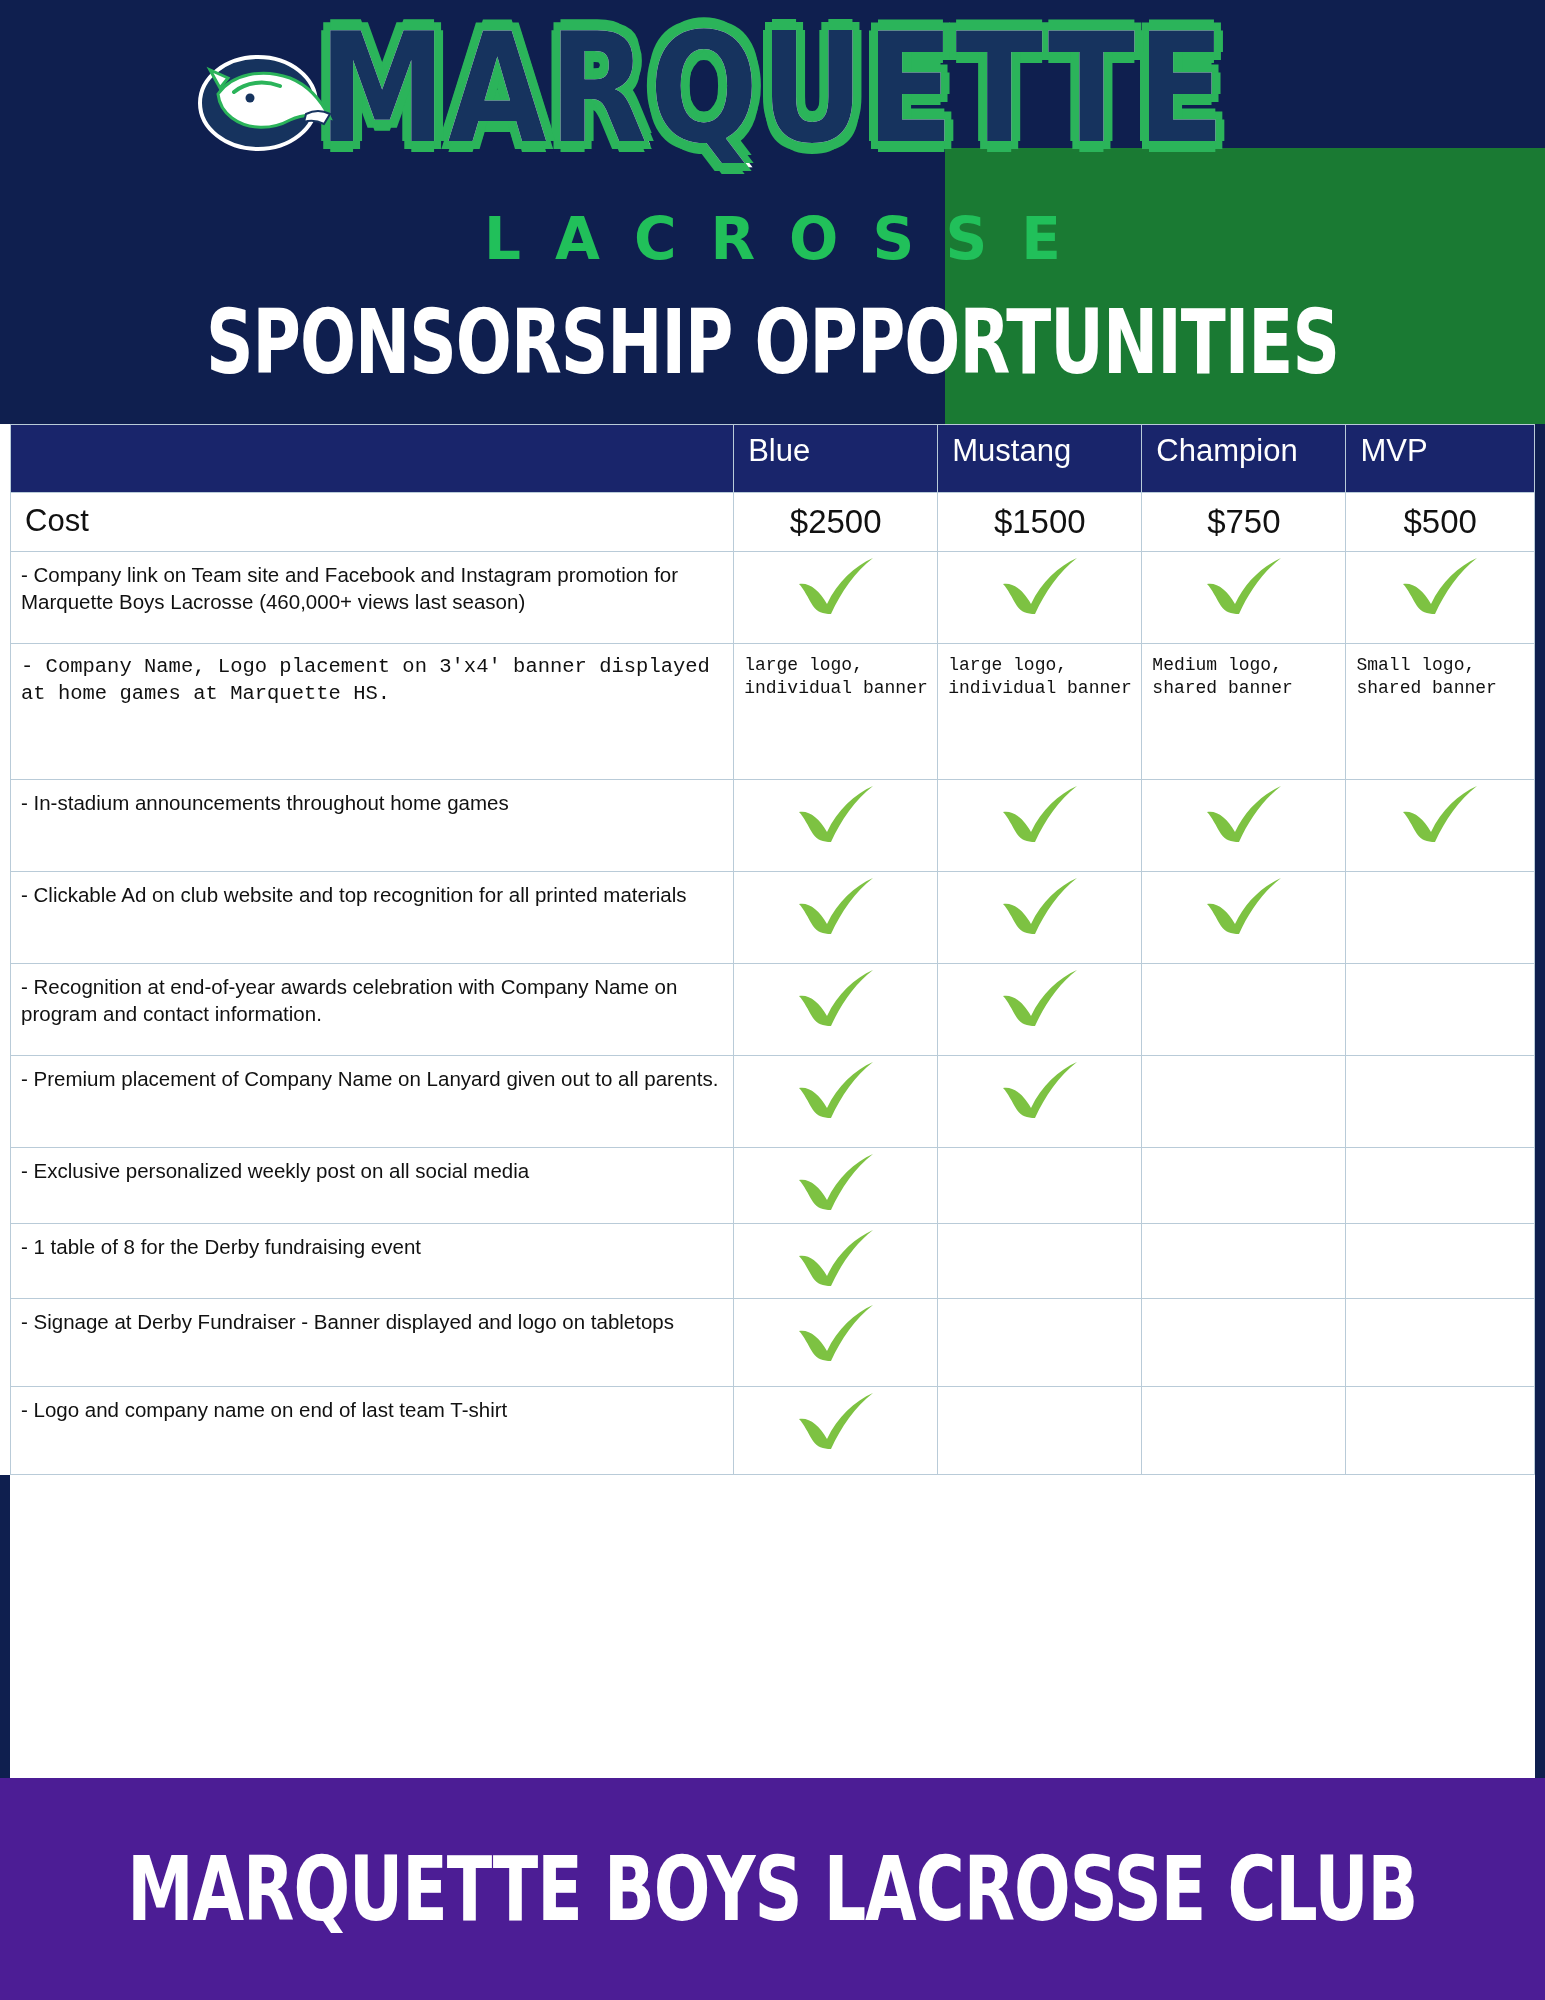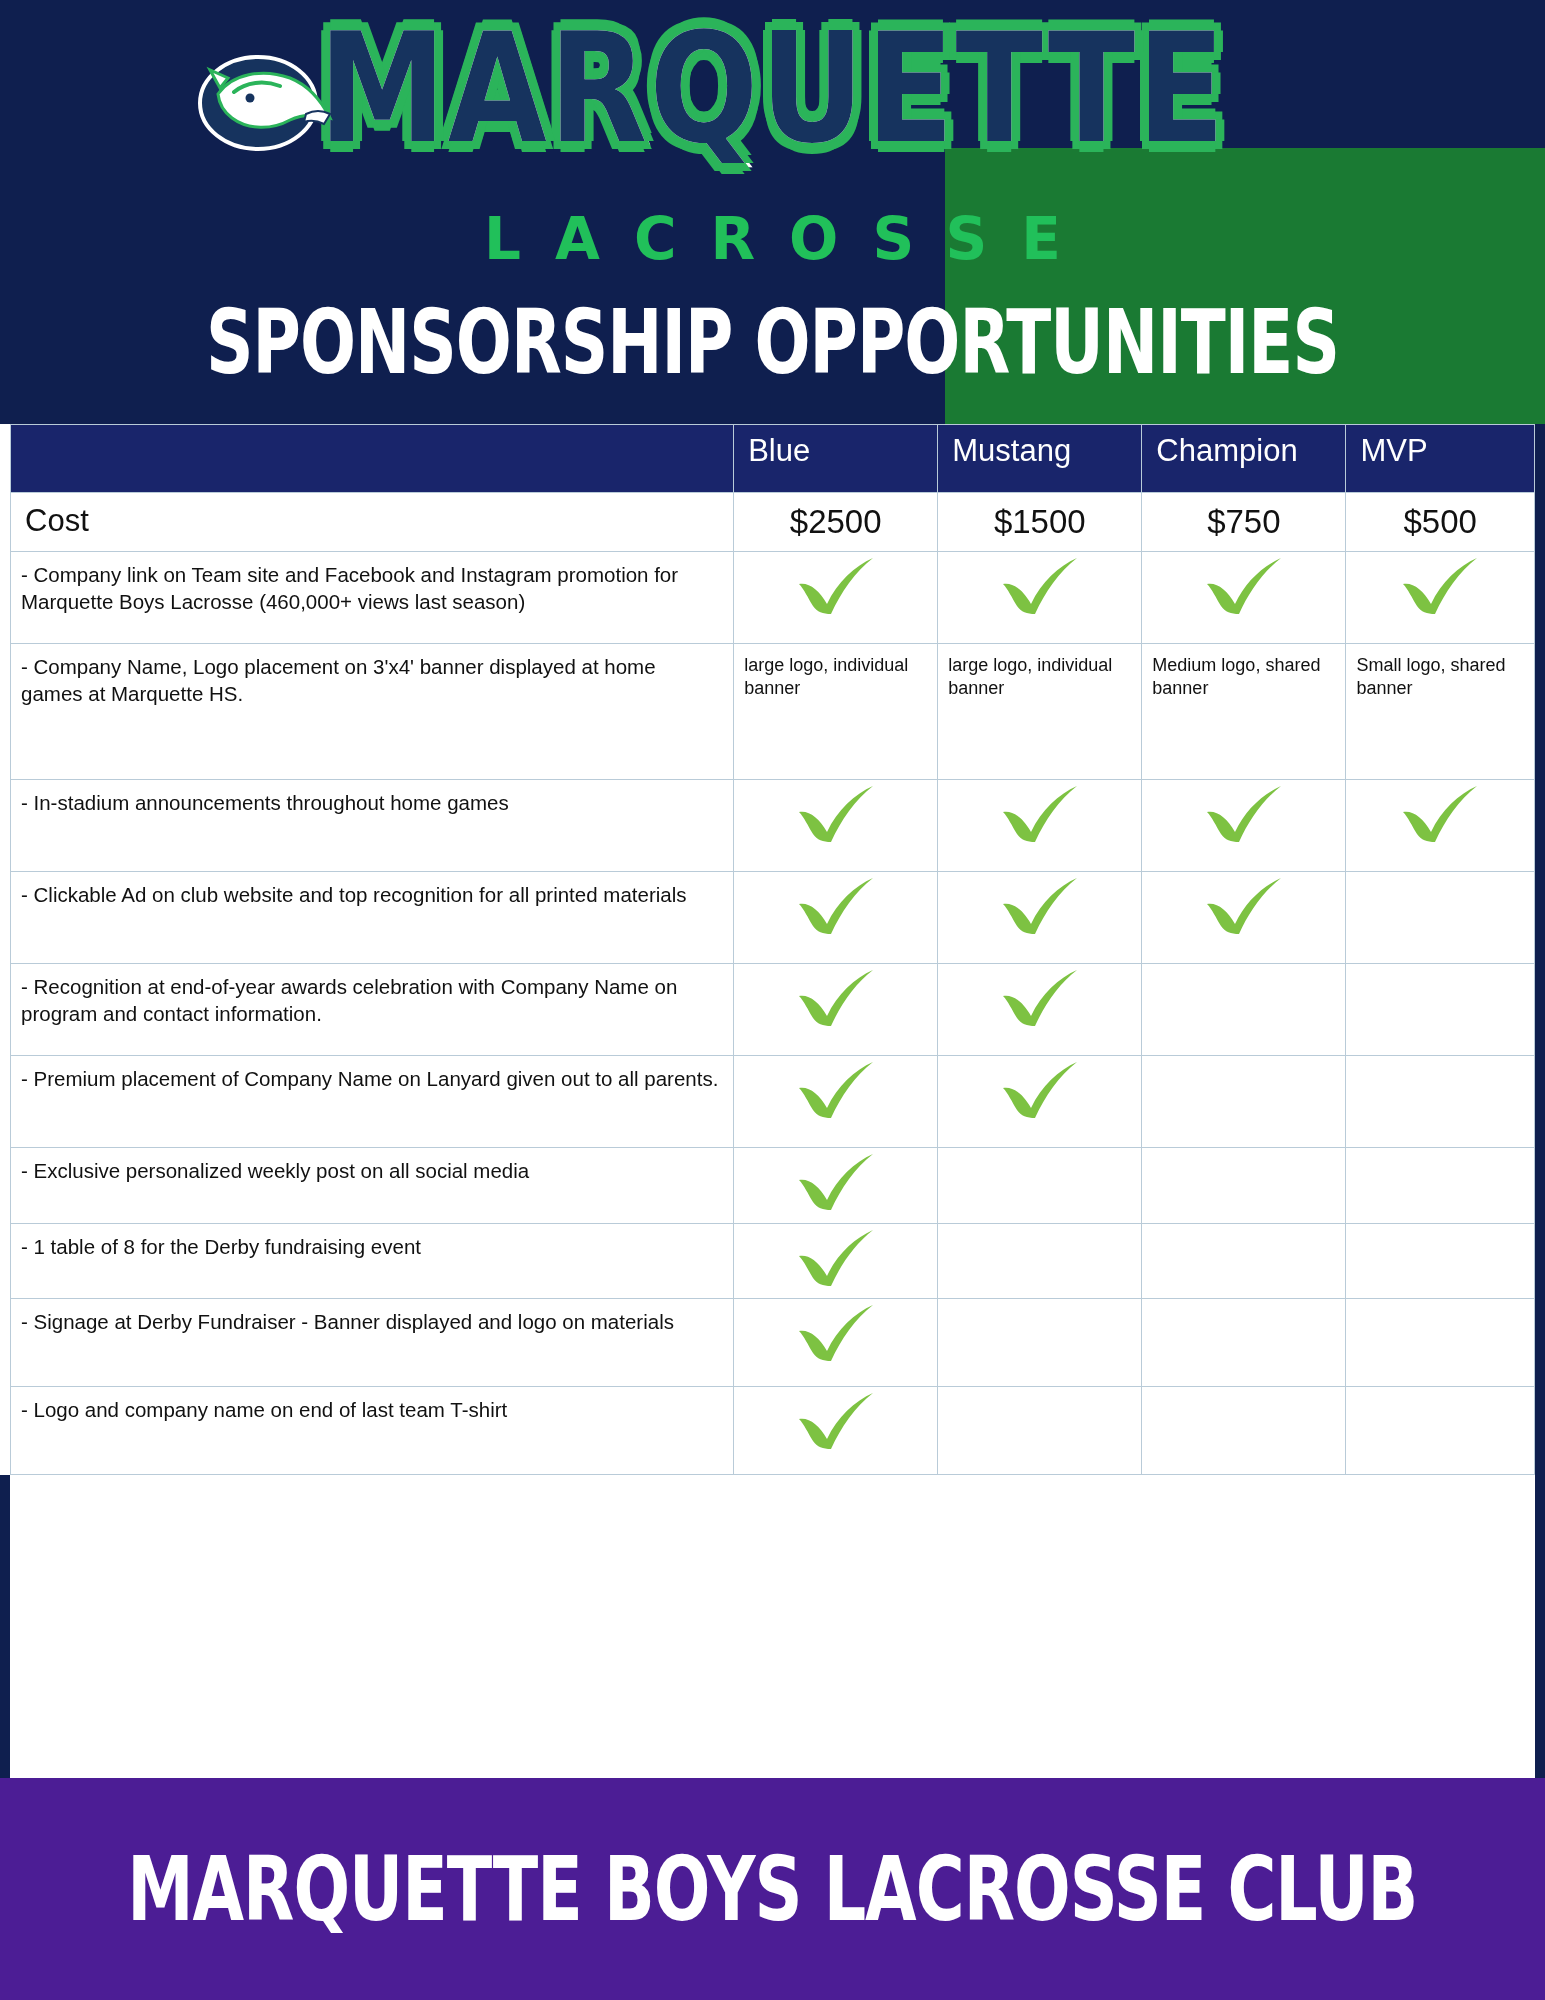--- a/index.html
+++ b/index.html
@@ -273,21 +273,21 @@
   </span>
 </td>
             <td class="mark">
   <span class="check">
     <svg viewBox="0 0 86 62" width="86" height="62" aria-hidden="true">
       <path d="M6 28 C16 26 26 34 34 48 C44 26 62 10 80 2 C62 16 48 36 38 58 C30 58 24 56 20 50 C15 42 11 33 6 28 Z" fill="#7dc242"></path>
     </svg>
   </span>
 </td>
           </tr>
-          <tr style="height: 136px;">
+          <tr style="height: 136px; font-family: Liberation Mono, monospace;">
             <td class="feature">- Company Name, Logo placement on  3'x4' banner displayed at home games at Marquette HS.</td>
             <td class="note">large logo, individual banner</td>
             <td class="note">large logo, individual banner</td>
             <td class="note">Medium logo, shared banner</td>
             <td class="note">Small logo, shared banner</td>
           </tr>
           <tr style="height: 92px; padding-left: 28px;">
             <td class="feature">-  In-stadium announcements throughout home games</td>
             <td class="mark">
   <span class="check">
@@ -401,21 +401,21 @@
     <svg viewBox="0 0 86 62" width="86" height="62" aria-hidden="true">
       <path d="M6 28 C16 26 26 34 34 48 C44 26 62 10 80 2 C62 16 48 36 38 58 C30 58 24 56 20 50 C15 42 11 33 6 28 Z" fill="#7dc242"></path>
     </svg>
   </span>
 </td>
             <td class="mark"></td>
             <td class="mark"></td>
             <td class="mark"></td>
           </tr>
           <tr style="height: 88px;">
-            <td class="feature">-  Signage at Derby Fundraiser - Banner displayed  and    logo on materials</td>
+            <td class="feature">-  Signage at Derby Fundraiser - Banner displayed  and    logo on tabletops</td>
             <td class="mark">
   <span class="check">
     <svg viewBox="0 0 86 62" width="86" height="62" aria-hidden="true">
       <path d="M6 28 C16 26 26 34 34 48 C44 26 62 10 80 2 C62 16 48 36 38 58 C30 58 24 56 20 50 C15 42 11 33 6 28 Z" fill="#7dc242"></path>
     </svg>
   </span>
 </td>
             <td class="mark"></td>
             <td class="mark"></td>
             <td class="mark"></td>

